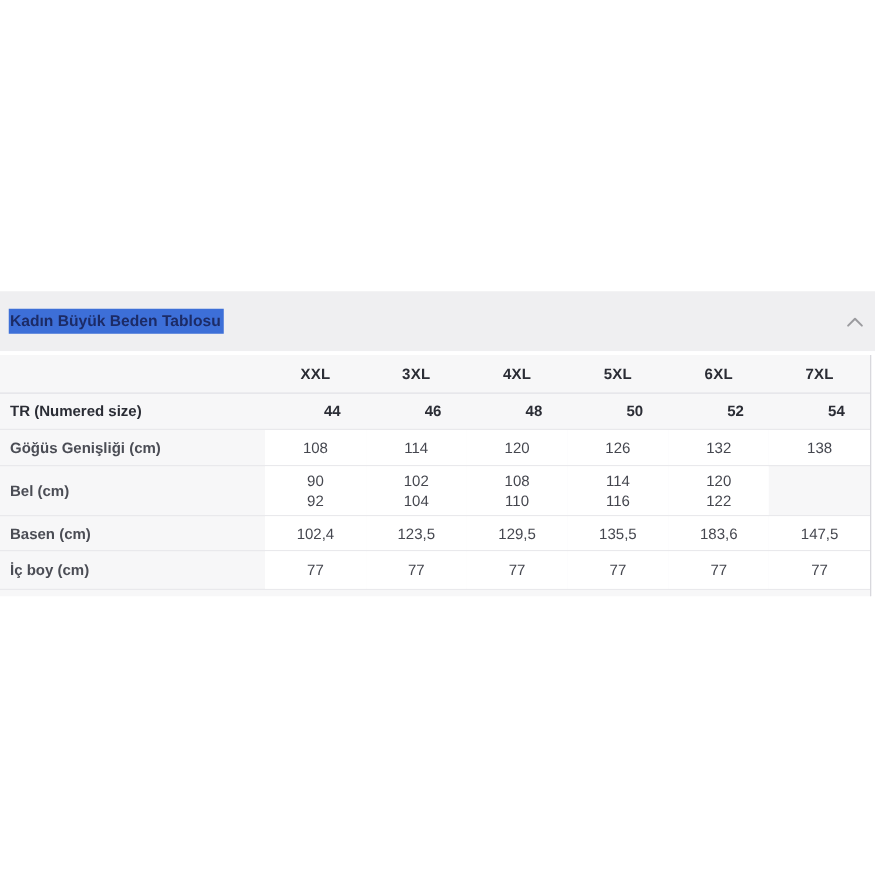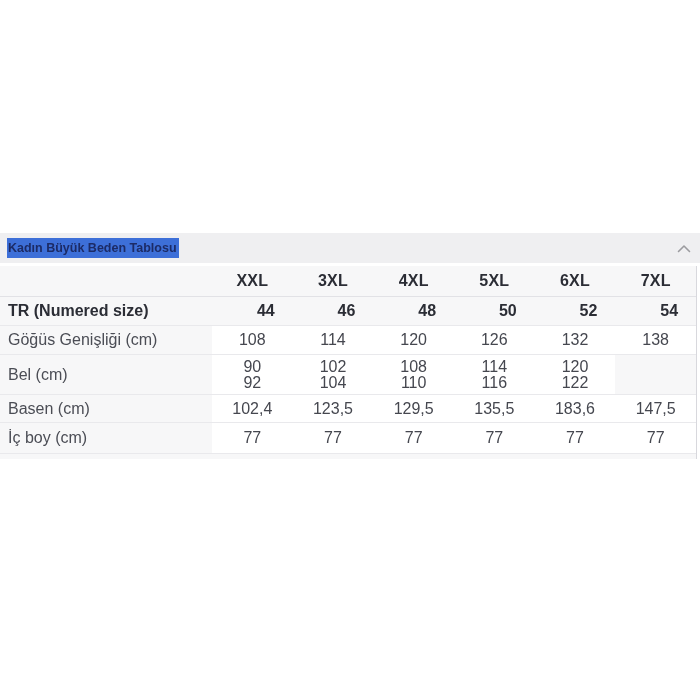--- a/index.html
+++ b/index.html
@@ -16,58 +16,58 @@
     --label_text:#4b4d55;
     --chevron:#9b9b9f;
   }
   *{margin:0;padding:0;box-sizing:border-box;}
   html,body{width:700px;height:700px;background:#ffffff;overflow:hidden;}
   body{font-family:"Liberation Sans","DejaVu Sans",sans-serif;color:var(--text);}
 
   .accordion{margin-top:233px;width:700px;}
 
   .acc-header{
-    height:30px;width:700px;background:var(--band_bg);
+    height:48px;width:700px;background:var(--band_bg);
     display:flex;align-items:center;justify-content:space-between;
     padding:0 9px 0 7px;cursor:pointer;
   }
   .acc-title{font-size:12.5px;font-weight:700;line-height:1;}
   .acc-title mark{
     background:var(--selection_bg);color:var(--selection_text);
     padding:3px 2px 3px 1px;
   }
   .chevron-wrap{display:flex;align-items:center;}
 
   .gap{height:3px;background:#ffffff;}
 
   .size-table{
     width:697px;background:var(--table_bg);
     border-right:1px solid var(--right_border);
-    font-size:16px;
+    font-size:12px;
   }
   .row{
     display:grid;
     grid-template-columns:212px repeat(6,1fr);
   }
   .row + .row{border-top:1px solid var(--line);}
   .r-tr{border-top-color:var(--line_dark) !important;}
   .r-head{height:30px;}
   .r-tr{height:29px;gap:27px;}
   .r-gogus{height:29px;}
   .r-bel{height:40px;}
   .r-basen{height:28px;}
   .r-icboy{height:31px;}
 
   .cell{
     display:flex;align-items:center;justify-content:center;
     text-align:center;white-space:pre-line;line-height:16px;
   }
   .cell.label{
     justify-content:flex-start;text-align:left;
-    padding-left:8px;color:var(--label_text);
+    padding-left:8px;color:var(--label_text);font-weight:bold;
   }
   .r-head .cell{font-weight:700;color:var(--text_strong);letter-spacing:.2px;}
   .r-tr .cell{font-weight:700;color:var(--text_strong);}
   .row--data .cell.val{background:var(--cell_bg);}
   .bottom-pad{height:6px;border-top:1px solid var(--line);}
 </style>
 </head>
 <body>
 
 <div class="accordion">

